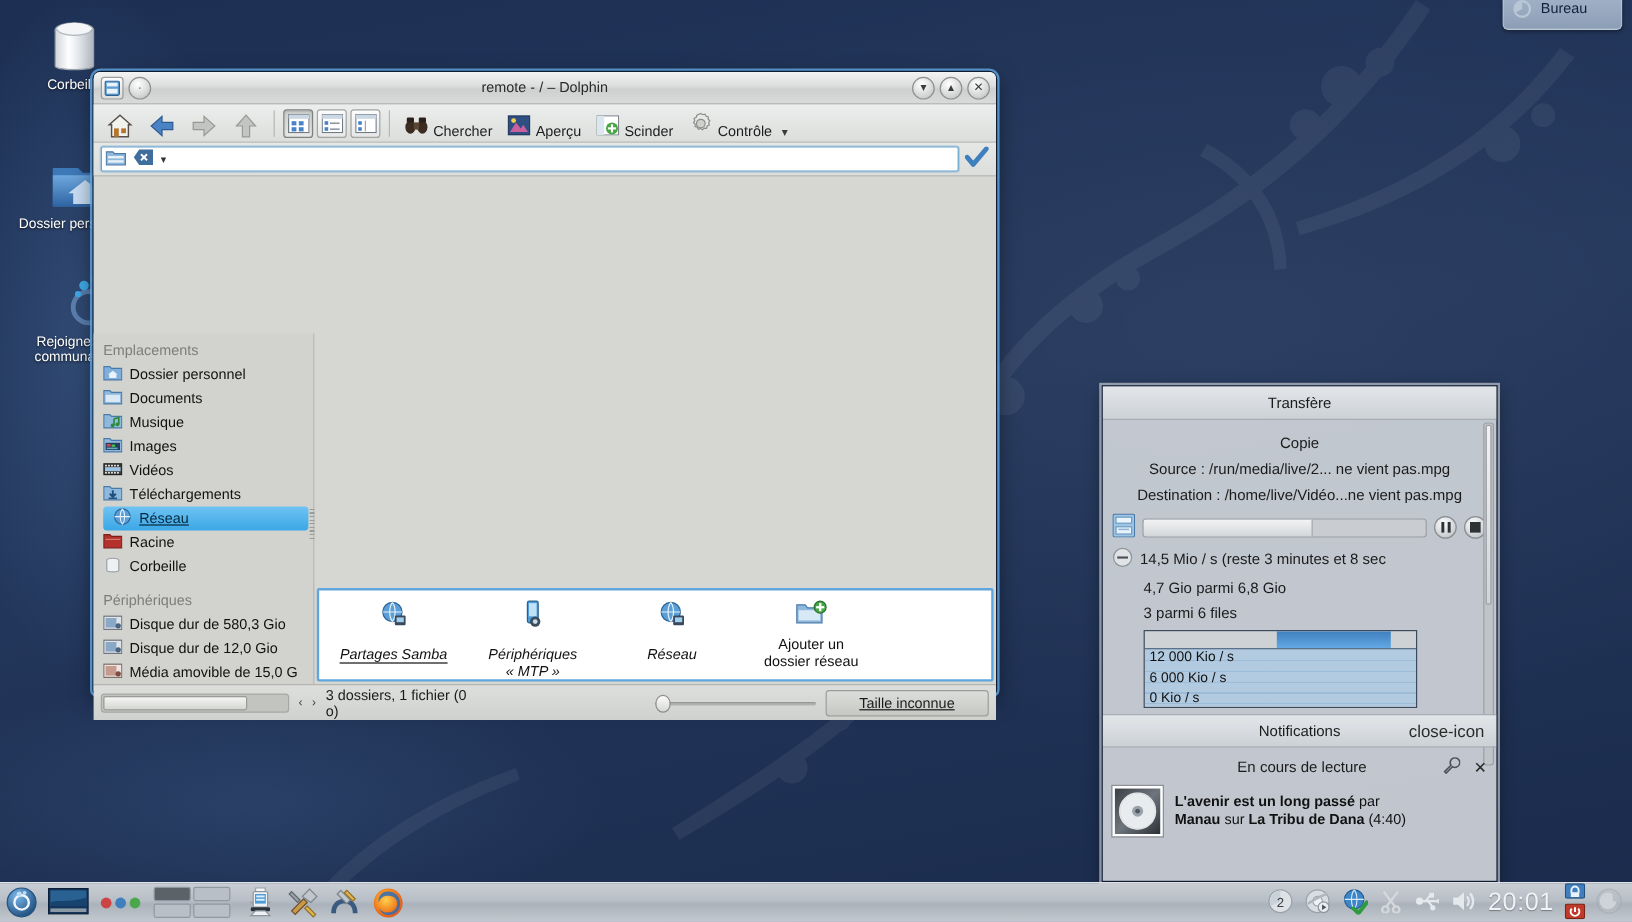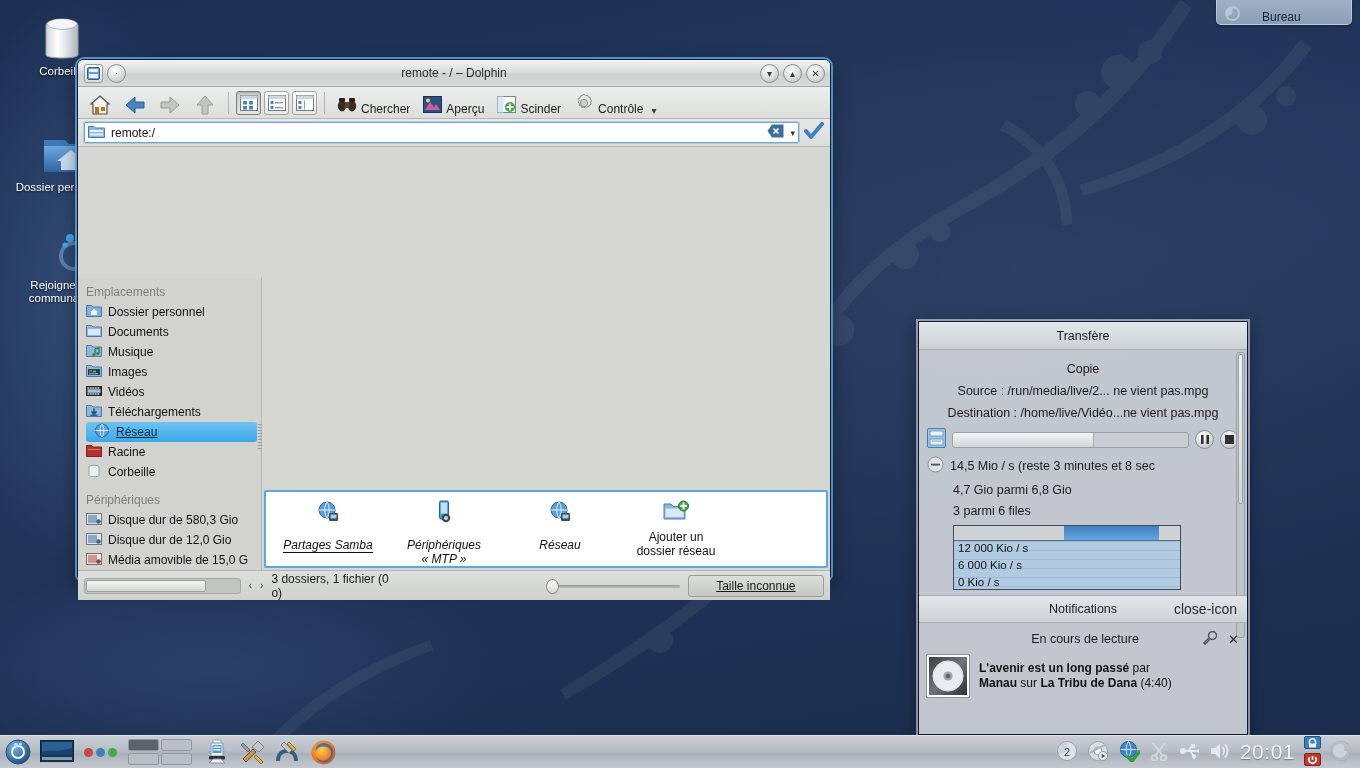--- a/index.html
+++ b/index.html
@@ -32,26 +32,26 @@
   
   .desk-icon {
     position: absolute; width: 96px; text-align: center;
     color: #ffffff; font-size: 11.5px; line-height: 13px;
     text-shadow: 0 1px 2px rgba(0,0,0,0.75);
   }
   .desk-icon .glyph { display:block; height:50px; margin-bottom:3px; }
 
   
   #bureau-widget {
-    position:absolute; right:8px; top:0px; width:136px; height:25px;
+    position:absolute; right:8px; top:0px; width:100px; height:25px;
     background: linear-gradient(to bottom, #9fb0c6, #8c9eb6);
     border:1px solid rgba(255,255,255,0.35);
     border-top:none;
     border-radius: 0 0 5px 5px;
-    display:flex; align-items:flex-end; gap:22px; padding-left:8px;
+    display:flex; align-items:flex-start; gap:8px; padding-left:8px;
     color:#12203a; font-size:12px;
     box-shadow: 0 1px 3px rgba(0,0,0,0.35);
   }
 
   
   #dolphin {
     position:absolute; left:78px; top:60px; width:752px; height:518px;
     border-radius:6px 6px 3px 3px;
     background:#d6d6d2;
     box-shadow: 0 0 0 1px #0d1b33, 0 0 0 3px rgba(93,160,216,0.85), 0 6px 18px rgba(0,0,0,0.5);
@@ -465,21 +465,20 @@
 
     <div class="urlrow">
       <div class="urlbar">
         <span>
           <svg width="17" height="15" viewBox="0 0 17 15">
               <path d="M0.5 2.5 L6 2.5 L7.5 4 L16.5 4 L16.5 13.5 L0.5 13.5 Z" fill="#8fb8dd" stroke="#4d7aa6"></path>
               <rect x="2" y="6" width="13" height="2" fill="#e8f1f8"></rect>
               <rect x="2" y="9.5" width="13" height="2" fill="#e8f1f8"></rect>
             </svg>
         </span>
-        <span class="utext">remote:/</span>
         <span>
           <svg width="17" height="14" viewBox="0 0 17 14">
               <path d="M5 0.5 L16.5 0.5 L16.5 13.5 L5 13.5 L0.5 7 Z" fill="#3f6d9c"></path>
               <path d="M6.5 4.5 L11.5 9.5 M11.5 4.5 L6.5 9.5" stroke="#fff" stroke-width="1.6"></path>
             </svg>
         </span>
         <span style="font-size:9px; color:#333">▾</span>
       </div>
       <span>
         <svg width="20" height="18" viewBox="0 0 20 18">

